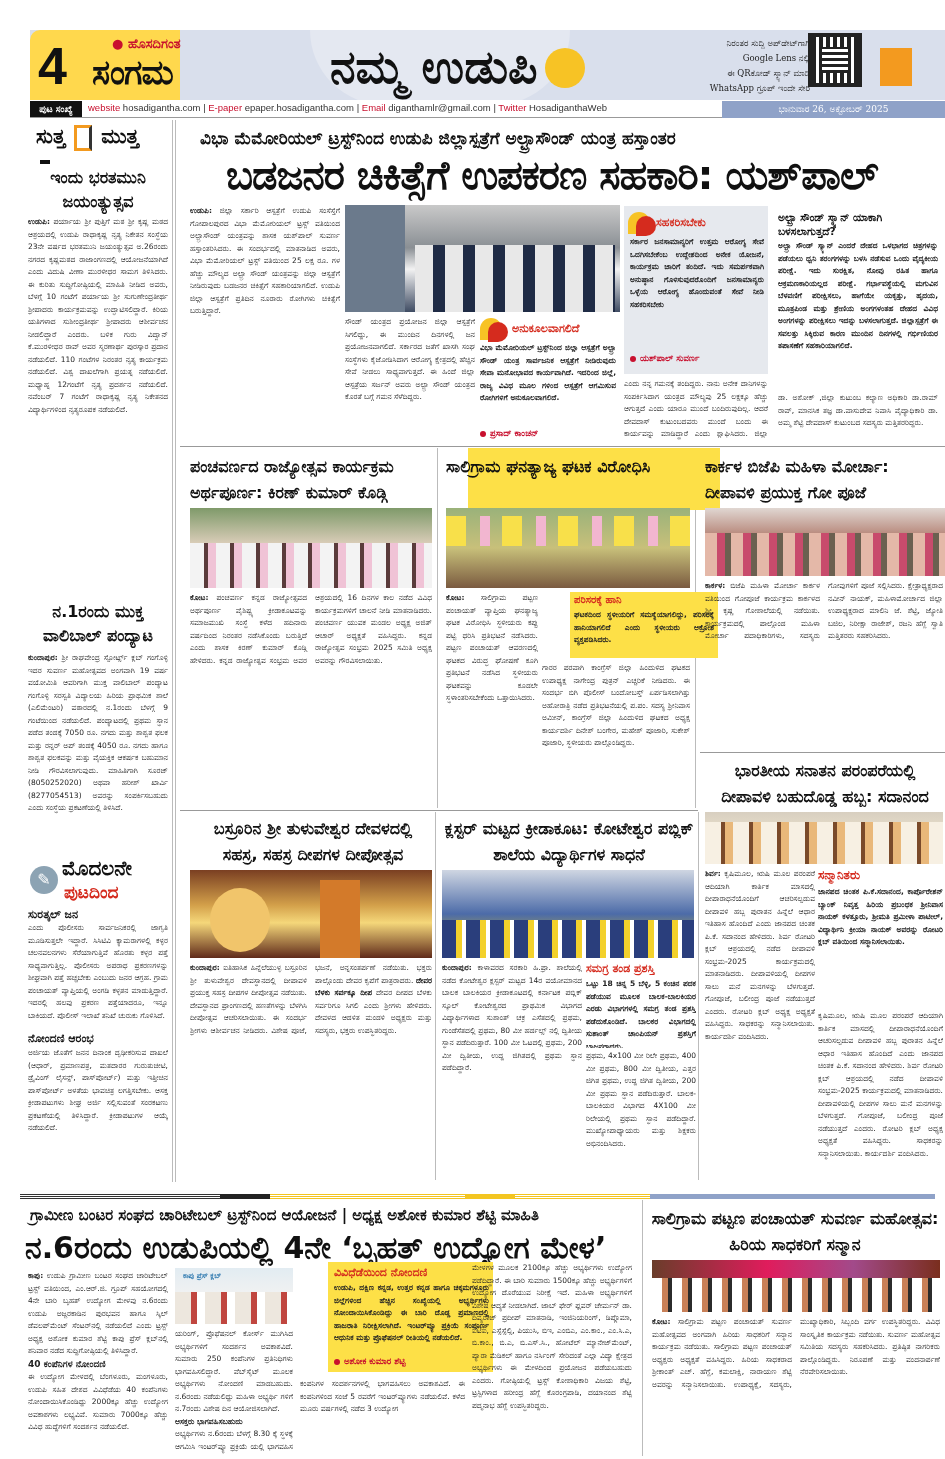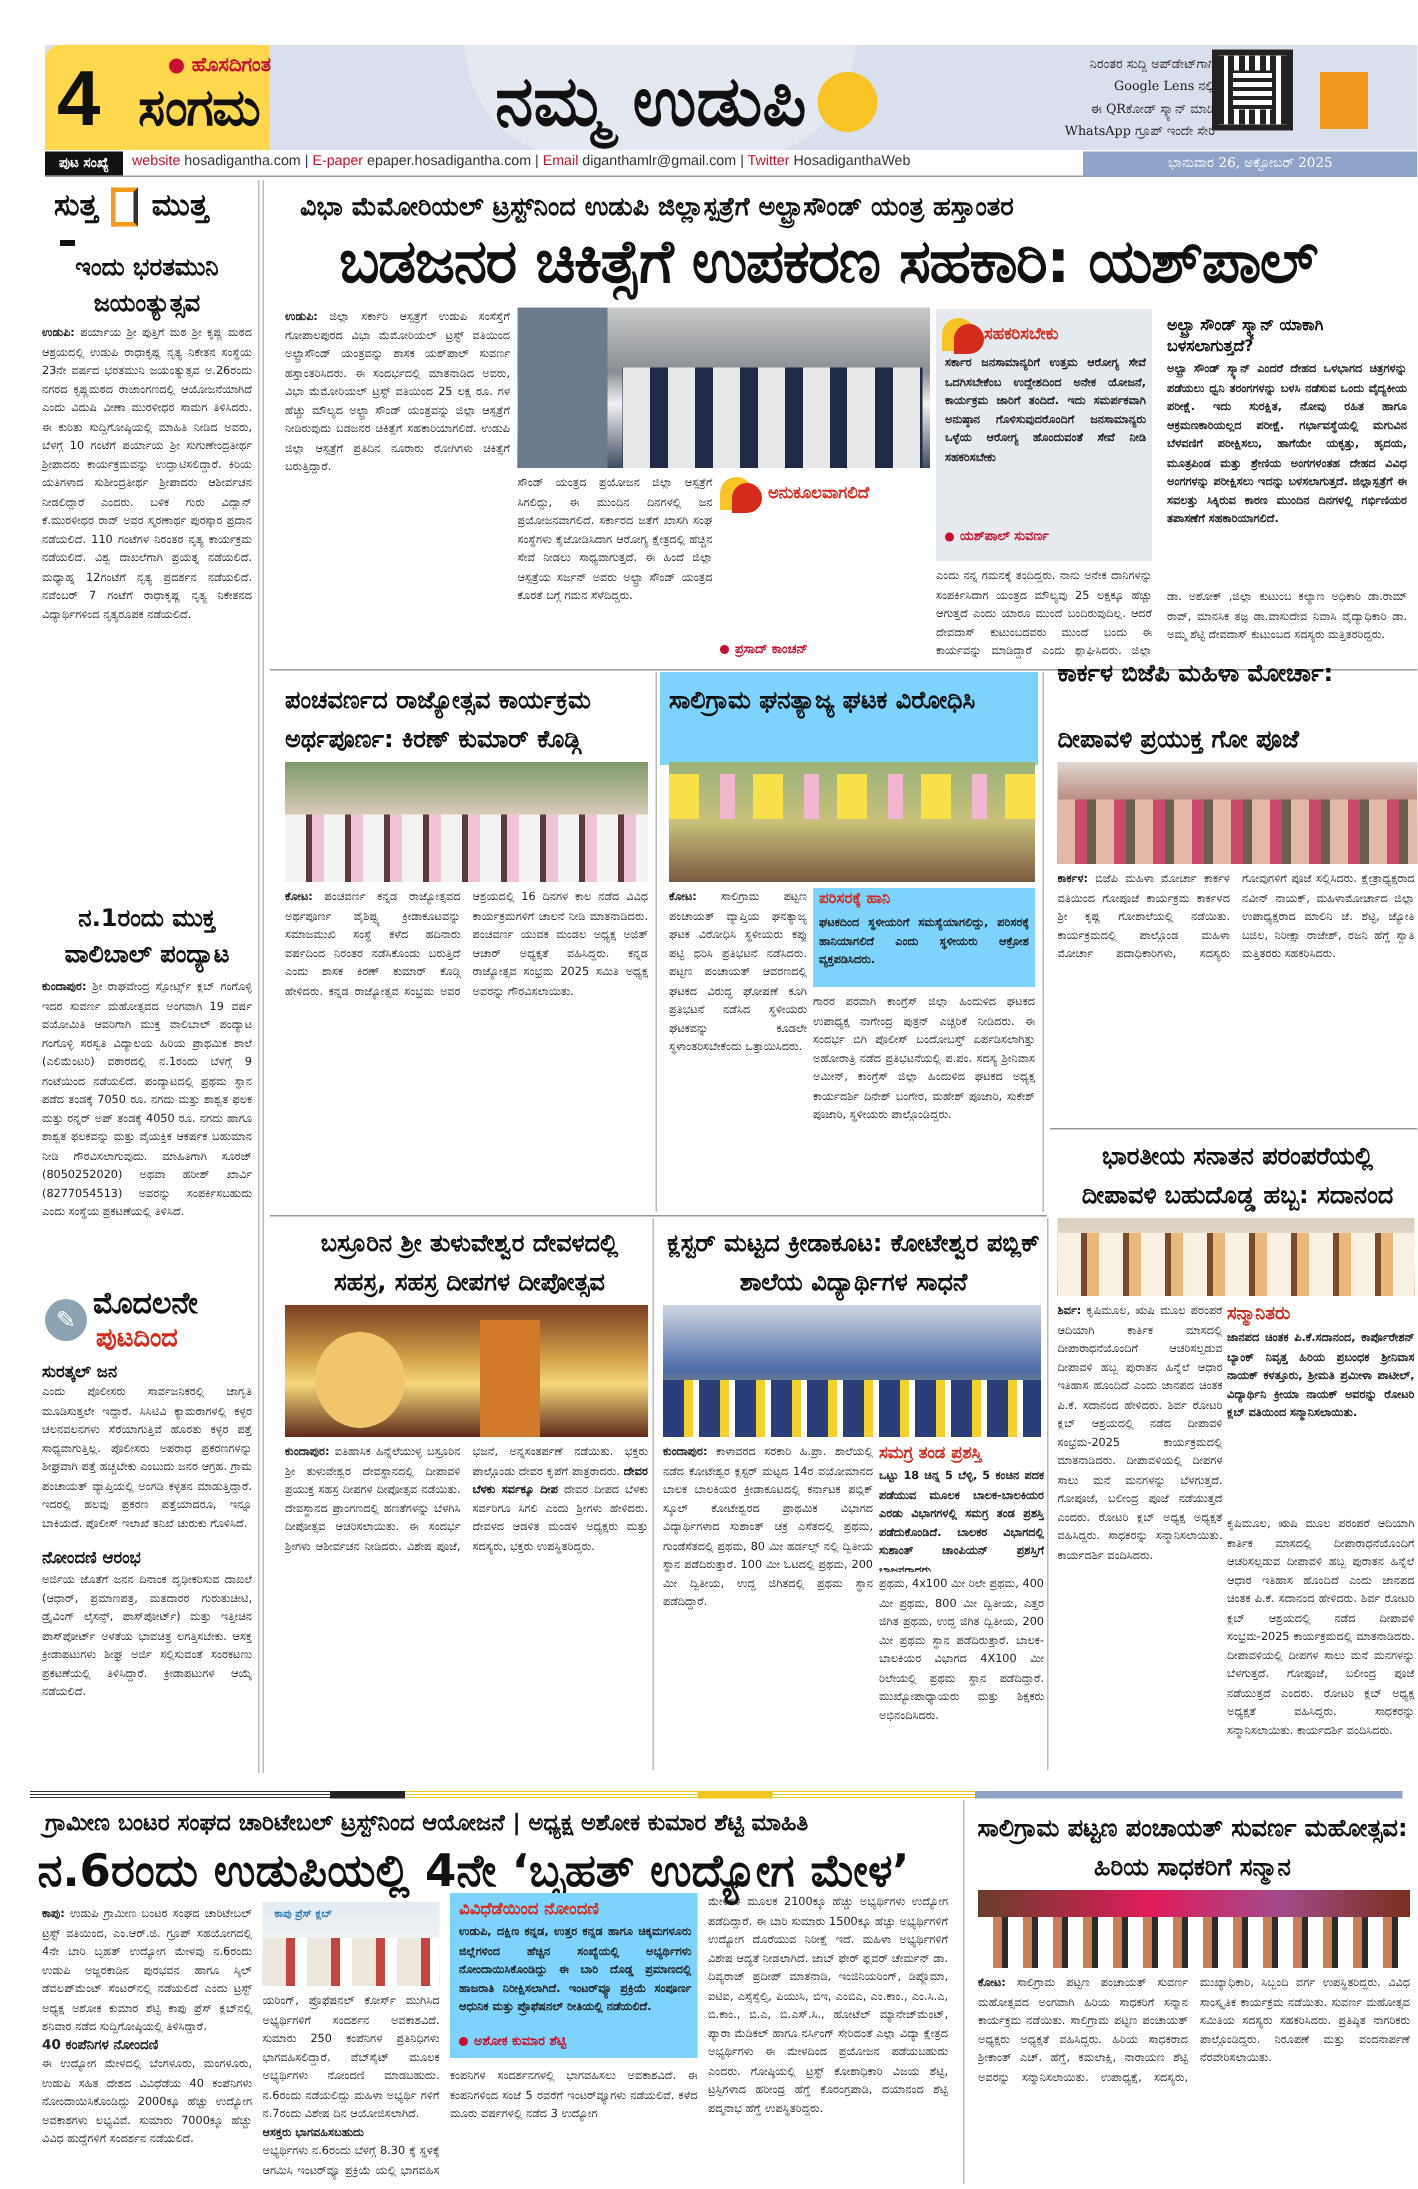--- a/index.html
+++ b/index.html
@@ -32,21 +32,21 @@
   .body-text b { font-weight: bold; }
   .hl-xl { font: bold 40px "DejaVu Sans", sans-serif; color: #111; white-space: nowrap; letter-spacing: -1px; }
   .hl-m { font: bold 18px "DejaVu Sans", sans-serif; line-height: 26px; color: #111; text-align: center; }
   .hl-kicker { font: bold 17px "DejaVu Sans", sans-serif; color: #111; white-space: nowrap; }
   .sub-h { font: bold 11px "DejaVu Sans", sans-serif; color: #111; line-height: 14px; }
   .red-h { font: bold 12px "DejaVu Sans", sans-serif; color: #d52b1e; }
   .photo { overflow: hidden; }
   .quote-box { background: #e6e9ee; }
   .byline { font: bold 8.5px "DejaVu Sans", sans-serif; color: #c8102e; }
   .dot { display: inline-block; width: 6px; height: 6px; border-radius: 50%; background: #c8102e; margin-right: 4px; vertical-align: middle; }
-  .grey-bg { background: #7dd3fc; }
+  .grey-bg { background: #fde047; margin-left: 28px; }
   .sep-bar { height: 5px; }
 </style>
 </head>
 <body>
 
 <div class="abs mast"></div>
 <div class="abs mast-circle"></div>
 <div class="abs mast-yellow"></div>
 <div class="abs mast-sun"></div>
 <div class="abs page-num">4</div>
@@ -109,20 +109,21 @@
   <div style="position:absolute;left:0;top:0;width:60px;height:107px;background:#6b7a8c;"></div>
   <div style="position:absolute;left:70px;top:40px;width:200px;height:67px;background:repeating-linear-gradient(90deg,#e8e8e8 0 18px,#1f2b45 18px 30px);"></div>
 </div>
 
 <div class="abs body-text" style="left:345px;top:316px;width:130px;height:127px;">ಸೌಂಡ್ ಯಂತ್ರದ ಪ್ರಯೋಜನ ಜಿಲ್ಲಾ ಆಸ್ಪತ್ರೆಗೆ ಸಿಗಲಿದ್ದು, ಈ ಮುಂದಿನ ದಿನಗಳಲ್ಲಿ ಜನ ಪ್ರಯೋಜನವಾಗಲಿದೆ. ಸರ್ಕಾರದ ಜತೆಗೆ ಖಾಸಗಿ ಸಂಘ ಸಂಸ್ಥೆಗಳು ಕೈಜೋಡಿಸಿದಾಗ ಆರೋಗ್ಯ ಕ್ಷೇತ್ರದಲ್ಲಿ ಹೆಚ್ಚಿನ ಸೇವೆ ನೀಡಲು ಸಾಧ್ಯವಾಗುತ್ತದೆ. ಈ ಹಿಂದೆ ಜಿಲ್ಲಾ ಆಸ್ಪತ್ರೆಯ ಸರ್ಜನ್ ಅವರು ಅಲ್ಟ್ರಾ ಸೌಂಡ್ ಯಂತ್ರದ ಕೊರತೆ ಬಗ್ಗೆ ಗಮನ ಸೆಳೆದಿದ್ದರು.</div>
 
 <div class="abs" style="left:478px;top:316px;width:140px;height:127px;">
   <div style="position:absolute;left:2px;top:2px;width:22px;height:22px;border-radius:50% 50% 50% 0;background:#f7c325;"></div>
   <div style="position:absolute;left:10px;top:6px;width:20px;height:20px;border-radius:50% 50% 50% 0;background:#d52b1e;"></div>
   <div class="red-h" style="position:absolute;left:34px;top:6px;font-size:11px;">ಅನುಕೂಲವಾಗಲಿದೆ</div>
+  <div class="body-text" style="position:absolute;left:2px;top:26px;width:136px;height:84px;font-weight:bold;">ವಿಭಾ ಮೆಮೋರಿಯಲ್ ಟ್ರಸ್ಟ್‌ನಿಂದ ಜಿಲ್ಲಾ ಆಸ್ಪತ್ರೆಗೆ ಅಲ್ಟ್ರಾ ಸೌಂಡ್ ಯಂತ್ರ ಸಾರ್ವಜನಿಕ ಆಸ್ಪತ್ರೆಗೆ ನೀಡಿರುವುದು ಸೇವಾ ಮನೋಭಾವದ ಕಾರ್ಯವಾಗಿದೆ. ಇದರಿಂದ ಜಿಲ್ಲೆ, ರಾಜ್ಯ ವಿವಿಧ ಮೂಲ ಗಳಿಂದ ಆಸ್ಪತ್ರೆಗೆ ಆಗಮಿಸುವ ರೋಗಿಗಳಿಗೆ ಅನುಕೂಲವಾಗಲಿದೆ.</div>
   <div class="byline" style="position:absolute;left:2px;top:112px;"><span class="dot"></span><span>ಪ್ರಸಾದ್ ಕಾಂಚನ್</span></div>
 </div>
 
 <div class="abs quote-box" style="left:624px;top:206px;width:144px;height:168px;">
   <div style="position:absolute;left:4px;top:6px;width:22px;height:22px;border-radius:50% 50% 50% 0;background:#f7c325;"></div>
   <div style="position:absolute;left:12px;top:10px;width:20px;height:20px;border-radius:50% 50% 50% 0;background:#d52b1e;"></div>
   <div class="red-h" style="position:absolute;left:32px;top:10px;font-size:11px;">ಸಹಕರಿಸಬೇಕು</div>
   <div class="body-text" style="position:absolute;left:6px;top:30px;width:134px;height:110px;font-weight:bold;">ಸರ್ಕಾರ ಜನಸಾಮಾನ್ಯರಿಗೆ ಉತ್ತಮ ಆರೋಗ್ಯ ಸೇವೆ ಒದಗಿಸಬೇಕೆಂಬ ಉದ್ದೇಶದಿಂದ ಅನೇಕ ಯೋಜನೆ, ಕಾರ್ಯಕ್ರಮ ಜಾರಿಗೆ ತಂದಿದೆ. ಇದು ಸಮರ್ಪಕವಾಗಿ ಅನುಷ್ಠಾನ ಗೊಳಿಸುವುದರೊಂದಿಗೆ ಜನಸಾಮಾನ್ಯರು ಒಳ್ಳೆಯ ಆರೋಗ್ಯ ಹೊಂದುವಂತೆ ಸೇವೆ ನೀಡಿ ಸಹಕರಿಸಬೇಕು</div>
   <div class="byline" style="position:absolute;left:6px;top:147px;"><span class="dot"></span><span>ಯಶ್‌ಪಾಲ್ ಸುವರ್ಣ</span></div>
 </div>
@@ -150,21 +151,21 @@
 <div class="abs photo" style="left:446px;top:508px;width:244px;height:80px;background:linear-gradient(180deg,#9ab27a 0%,#c8c07a 50%,#7a5a40 100%);">
   <div style="position:absolute;left:0;top:8px;width:244px;height:30px;background:repeating-linear-gradient(90deg,#f8e04a 0 20px,transparent 20px 34px,#f2b6d0 34px 44px,transparent 44px 56px);"></div>
 </div>
 <div class="abs body-text" style="left:446px;top:592px;width:92px;height:214px;"><b>ಕೋಟ:</b> <span>ಸಾಲಿಗ್ರಾಮ ಪಟ್ಟಣ ಪಂಚಾಯತ್ ವ್ಯಾಪ್ತಿಯ ಘನತ್ಯಾಜ್ಯ ಘಟಕ ವಿರೋಧಿಸಿ ಸ್ಥಳೀಯರು ಕಪ್ಪು ಪಟ್ಟಿ ಧರಿಸಿ ಪ್ರತಿಭಟನೆ ನಡೆಸಿದರು. ಪಟ್ಟಣ ಪಂಚಾಯತ್ ಆವರಣದಲ್ಲಿ ಘಟಕದ ವಿರುದ್ಧ ಘೋಷಣೆ ಕೂಗಿ ಪ್ರತಿಭಟನೆ ನಡೆಸಿದ ಸ್ಥಳೀಯರು ಘಟಕವನ್ನು ಕೂಡಲೇ ಸ್ಥಳಾಂತರಿಸಬೇಕೆಂದು ಒತ್ತಾಯಿಸಿದರು.</span></div>
 <div class="abs grey-bg" style="left:542px;top:592px;width:148px;height:66px;">
   <div class="red-h" style="position:absolute;left:4px;top:2px;font-size:10px;">ಪರಿಸರಕ್ಕೆ ಹಾನಿ</div>
   <div class="body-text" style="position:absolute;left:4px;top:17px;width:140px;height:46px;font-weight:bold;">ಘಟಕದಿಂದ ಸ್ಥಳೀಯರಿಗೆ ಸಮಸ್ಯೆಯಾಗಲಿದ್ದು, ಪರಿಸರಕ್ಕೆ ಹಾನಿಯಾಗಲಿದೆ ಎಂದು ಸ್ಥಳೀಯರು ಆಕ್ರೋಶ ವ್ಯಕ್ತಪಡಿಸಿದರು.</div>
 </div>
 <div class="abs body-text" style="left:542px;top:662px;width:148px;height:144px;">ಗಾರರ ಪರವಾಗಿ ಕಾಂಗ್ರೆಸ್ ಜಿಲ್ಲಾ ಹಿಂದುಳಿದ ಘಟಕದ ಉಪಾಧ್ಯಕ್ಷ ನಾಗೇಂದ್ರ ಪುತ್ರನ್ ಎಚ್ಚರಿಕೆ ನೀಡಿದರು. ಈ ಸಂದರ್ಭ ಬಿಗಿ ಪೊಲೀಸ್ ಬಂದೋಬಸ್ತ್ ಏರ್ಪಡಿಸಲಾಗಿತ್ತು ಅಹೋರಾತ್ರಿ ನಡೆದ ಪ್ರತಿಭಟನೆಯಲ್ಲಿ ಪ.ಪಂ. ಸದಸ್ಯ ಶ್ರೀನಿವಾಸ ಅಮೀನ್, ಕಾಂಗ್ರೆಸ್ ಜಿಲ್ಲಾ ಹಿಂದುಳಿದ ಘಟಕದ ಅಧ್ಯಕ್ಷ ಕಾರ್ಯದರ್ಶಿ ದಿನೇಶ್ ಬಂಗೇರ, ಮಹೇಶ್ ಪೂಜಾರಿ, ಸುಕೇಶ್ ಪೂಜಾರಿ, ಸ್ಥಳೀಯರು ಪಾಲ್ಗೊಂಡಿದ್ದರು.</div>
 
-<div class="abs hl-m" style="left:705px;top:436px;font-size:16px;">ಕಾರ್ಕಳ ಬಿಜೆಪಿ ಮಹಿಳಾ ಮೋರ್ಚಾ:</div>
+<div class="abs hl-m" style="left:705px;top:454px;font-size:16px;">ಕಾರ್ಕಳ ಬಿಜೆಪಿ ಮಹಿಳಾ ಮೋರ್ಚಾ:</div>
 <div class="abs hl-m" style="left:705px;top:480px;font-size:16px;">ದೀಪಾವಳಿ ಪ್ರಯುಕ್ತ ಗೋ ಪೂಜೆ</div>
 <div class="abs photo" style="left:705px;top:508px;width:240px;height:68px;background:linear-gradient(180deg,#e0d7d2 0%,#b7877a 40%,#5d7d3e 100%);">
   <div style="position:absolute;left:0;top:25px;width:240px;height:43px;background:repeating-linear-gradient(90deg,#e4b8a8 0 12px,#c84b6c 12px 20px,#6b6050 20px 26px);"></div>
 </div>
 <div class="abs body-text" style="left:705px;top:580px;width:238px;height:124px;column-count:2;column-gap:8px;"><b>ಕಾರ್ಕಳ:</b> <span>ಬಿಜೆಪಿ ಮಹಿಳಾ ಮೋರ್ಚಾ ಕಾರ್ಕಳ ವತಿಯಿಂದ ಗೋಪೂಜೆ ಕಾರ್ಯಕ್ರಮ ಕಾರ್ಕಳದ ಶ್ರೀ ಕೃಷ್ಣ ಗೋಶಾಲೆಯಲ್ಲಿ ನಡೆಯಿತು. ಕಾರ್ಯಕ್ರಮದಲ್ಲಿ ಪಾಲ್ಗೊಂಡ ಮಹಿಳಾ ಮೋರ್ಚಾ ಪದಾಧಿಕಾರಿಗಳು, ಸದಸ್ಯರು ಗೋವುಗಳಿಗೆ ಪೂಜೆ ಸಲ್ಲಿಸಿದರು. ಕ್ಷೇತ್ರಾಧ್ಯಕ್ಷರಾದ ನವೀನ್ ನಾಯಕ್, ಮಹಿಳಾಮೋರ್ಚಾದ ಜಿಲ್ಲಾ ಉಪಾಧ್ಯಕ್ಷರಾದ ಮಾಲಿನಿ ಜೆ. ಶೆಟ್ಟಿ, ಜ್ಯೋತಿ ಬಜಿಲ, ನಿರೀಕ್ಷಾ ರಾಜೇಶ್, ರಜನಿ ಹೆಗ್ಡೆ ಸ್ವಾತಿ ಮತ್ತಿತರರು ಸಹಕರಿಸಿದರು.</span></div>
 
 <div class="abs hr" style="left:700px;top:752px;width:245px;"></div>
 <div class="abs hl-m" style="left:710px;top:758px;width:230px;font-size:16px;">ಭಾರತೀಯ ಸನಾತನ ಪರಂಪರೆಯಲ್ಲಿ ದೀಪಾವಳಿ ಬಹುದೊಡ್ಡ ಹಬ್ಬ: ಸದಾನಂದ</div>
 
 <div class="abs hr" style="left:180px;top:810px;width:518px;"></div>

